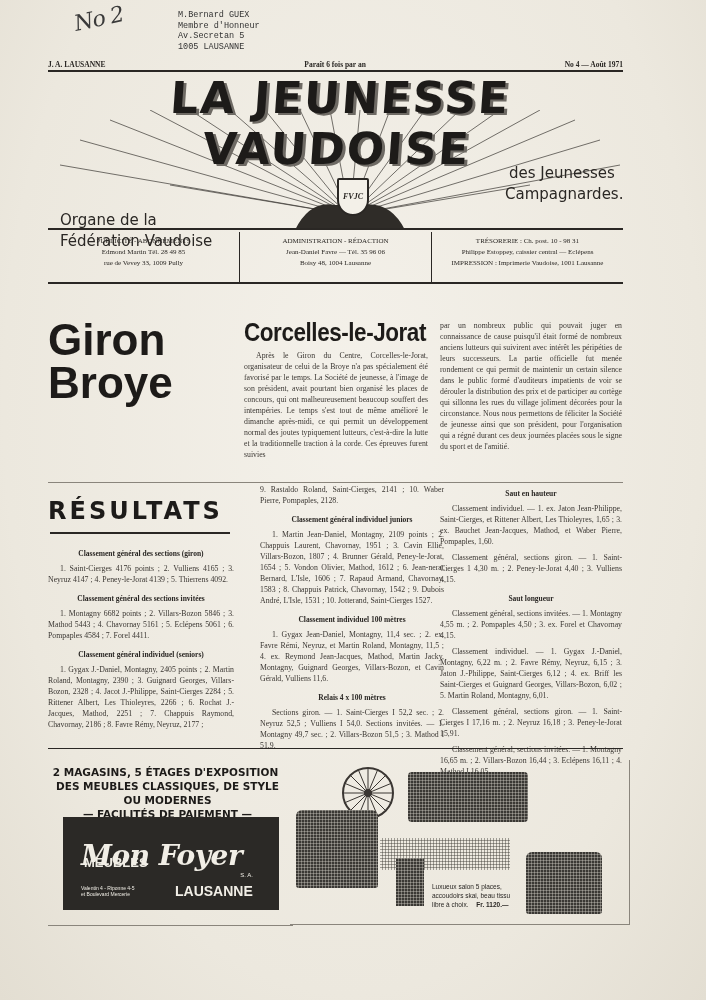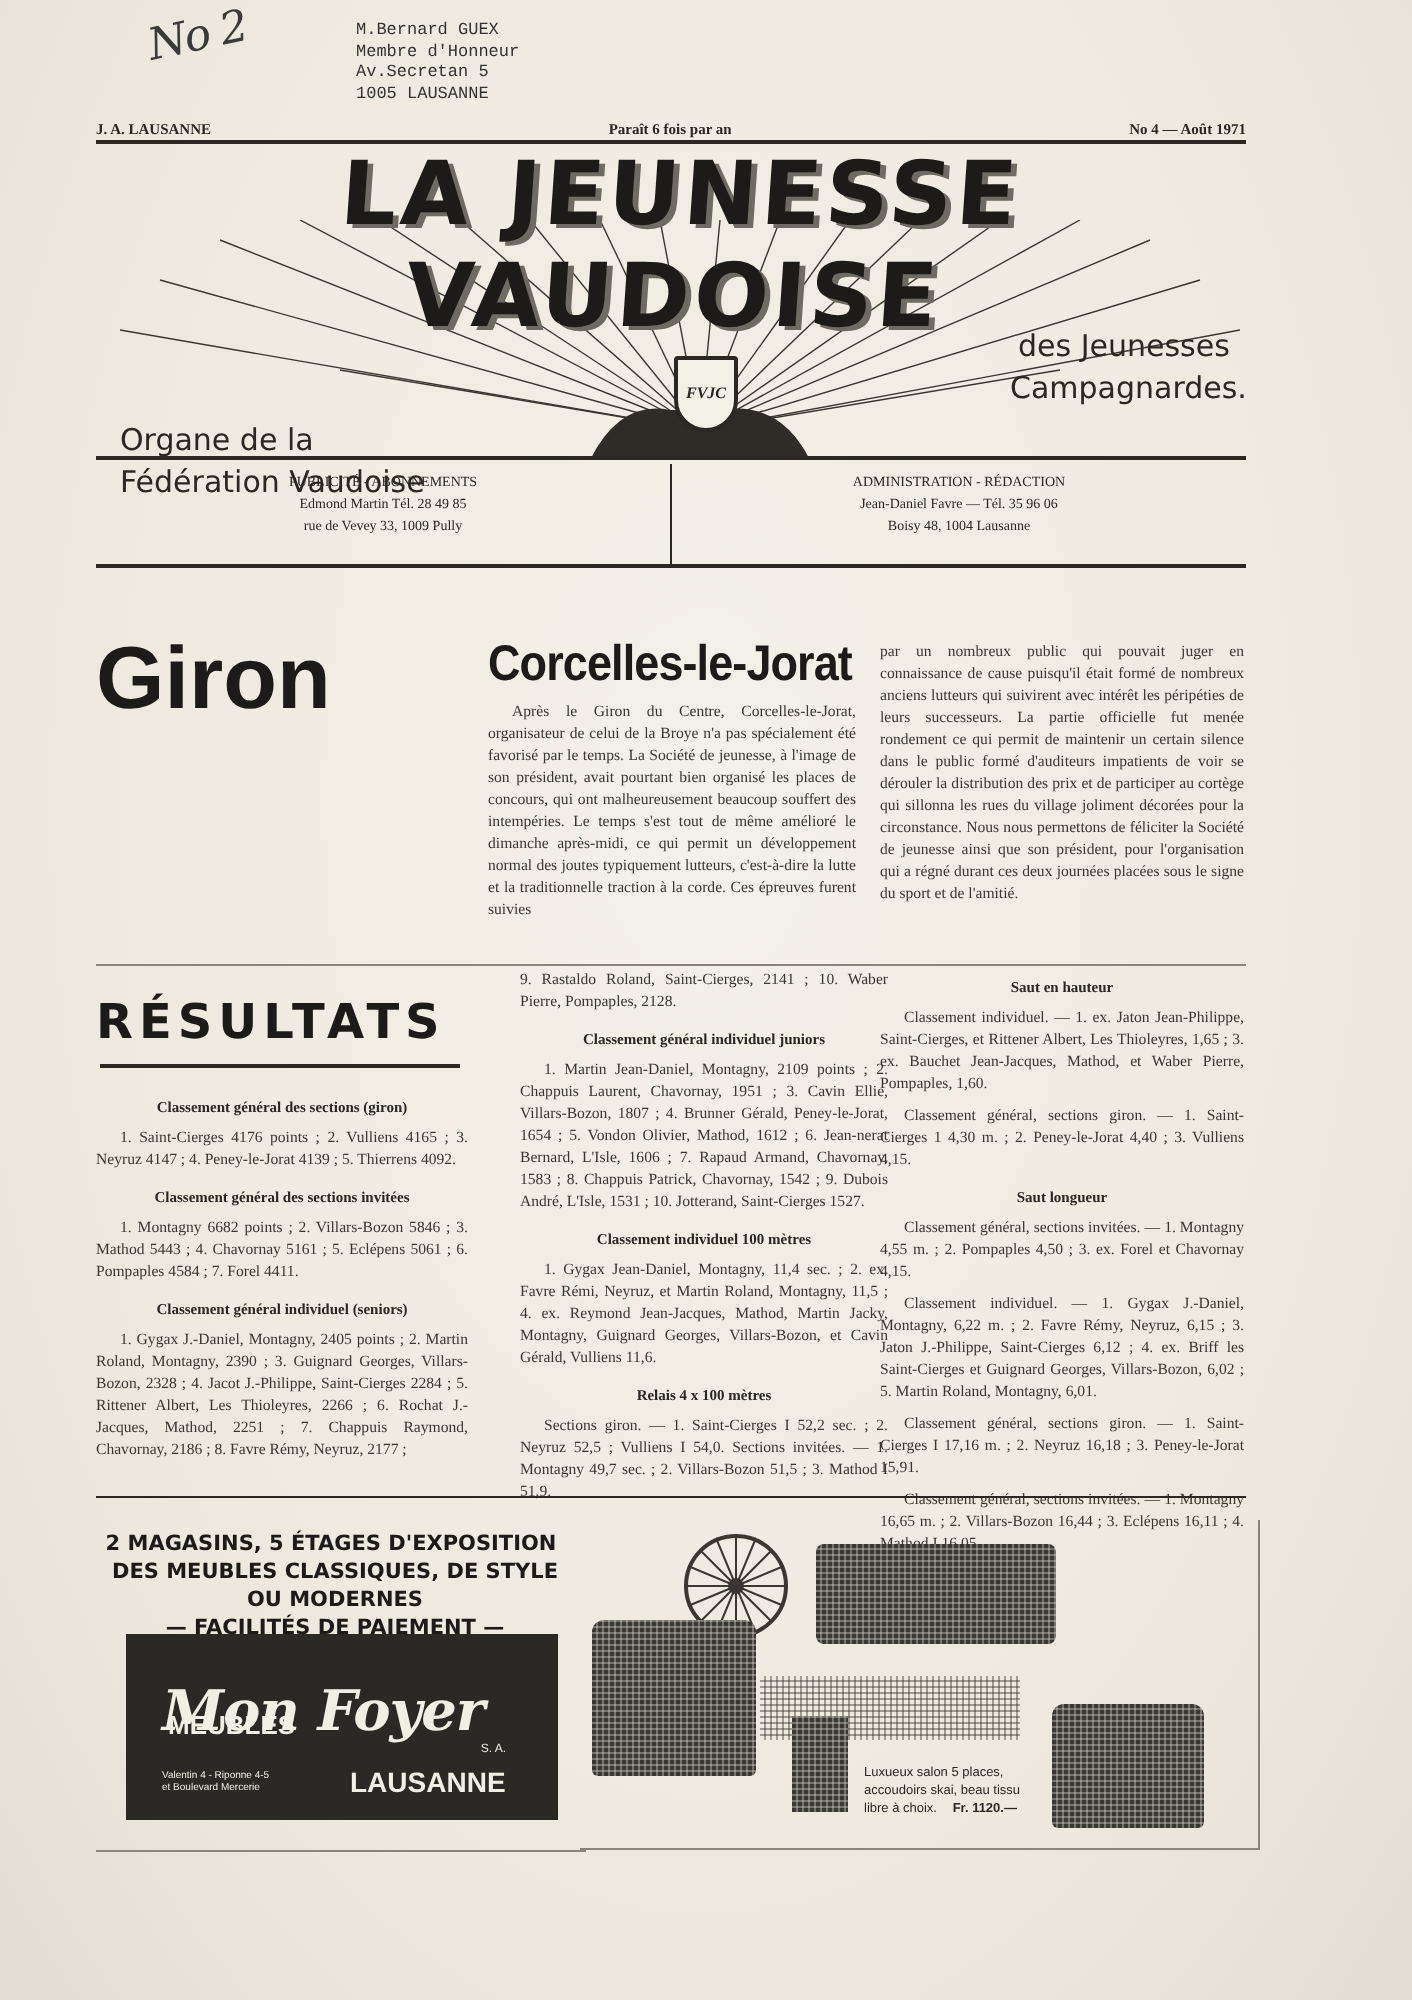--- a/index.html
+++ b/index.html
@@ -137,25 +137,31 @@
     <div class="col">
       <div>PUBLICITÉ - ABONNEMENTS</div>
       <div>Edmond Martin     Tél. 28 49 85</div>
       <div>rue de Vevey 33, 1009 Pully</div>
     </div>
     <div class="col">
       <div>ADMINISTRATION - RÉDACTION</div>
       <div>Jean-Daniel Favre — Tél. 35 96 06</div>
       <div>Boisy 48, 1004 Lausanne</div>
     </div>
+    <div class="col">
+      <div>TRÉSORERIE : Ch. post. 10 - 98 31</div>
+      <div>Philippe Estoppey, caissier central — Eclépens</div>
+      <div>IMPRESSION : Imprimerie Vaudoise, 1001 Lausanne</div>
+    </div>
   </div>
   <div class="abs rule" style="left:48px; top:282px; width:575px;"></div>
 
   <div class="abs bigtitle">
     <div>Giron</div>
+    <div>Broye</div>
   </div>
 
   <div class="abs corc">Corcelles-le-Jorat</div>
   <div class="abs body-text" style="left:244px; top:350px; width:184px;">
     <p>Après le Giron du Centre, Corcelles-le-Jorat, organisateur de celui de la Broye n'a pas spécialement été favorisé par le temps. La Société de jeunesse, à l'image de son président, avait pourtant bien organisé les places de concours, qui ont malheureusement beaucoup souffert des intempéries. Le temps s'est tout de même amélioré le dimanche après-midi, ce qui permit un développement normal des joutes typiquement lutteurs, c'est-à-dire la lutte et la traditionnelle traction à la corde. Ces épreuves furent suivies</p>
   </div>
   <div class="abs body-text" style="left:440px; top:320px; width:182px;">
     <p style="text-indent:0">par un nombreux public qui pouvait juger en connaissance de cause puisqu'il était formé de nombreux anciens lutteurs qui suivirent avec intérêt les péripéties de leurs successeurs. La partie officielle fut menée rondement ce qui permit de maintenir un certain silence dans le public formé d'auditeurs impatients de voir se dérouler la distribution des prix et de participer au cortège qui sillonna les rues du village joliment décorées pour la circonstance. Nous nous permettons de féliciter la Société de jeunesse ainsi que son président, pour l'organisation qui a régné durant ces deux journées placées sous le signe du sport et de l'amitié.</p>
   </div>
 

